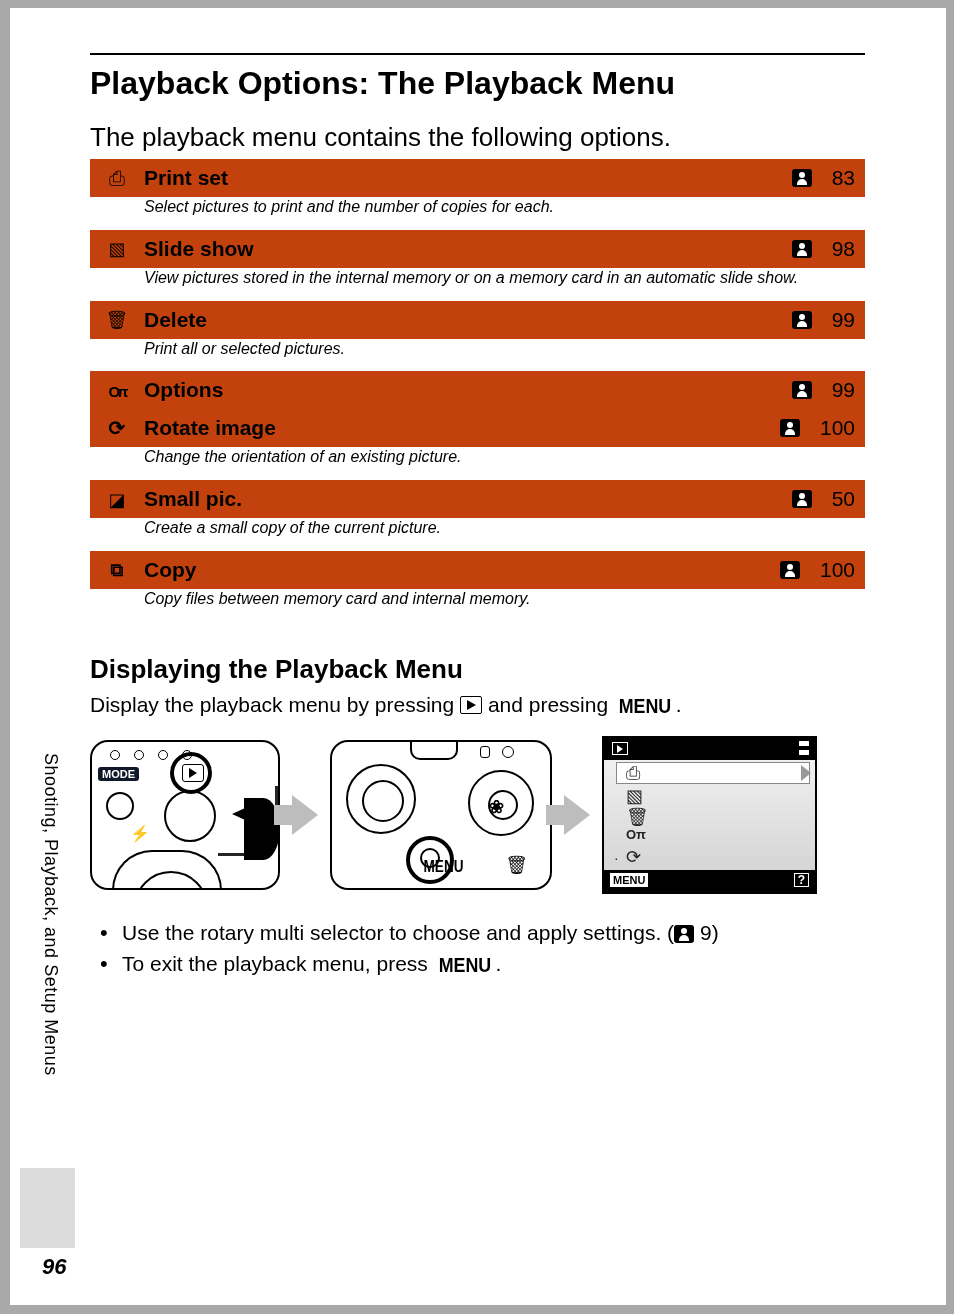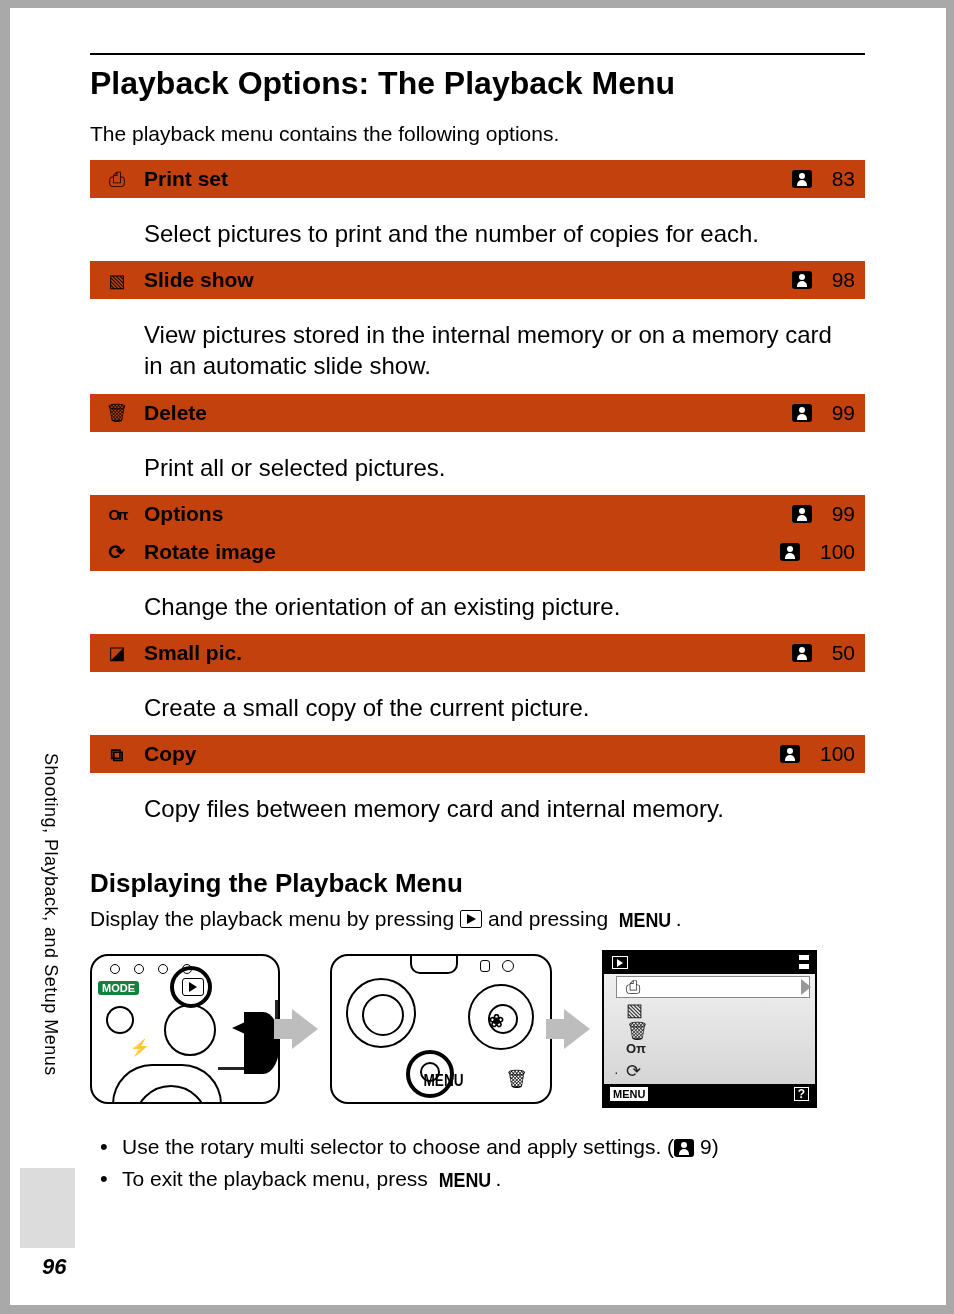--- a/index.html
+++ b/index.html
@@ -53,22 +53,22 @@
     border-top: 2px solid #000;
     height: 0;
     margin-bottom: 10px;
   }
   h1 {
     font-size: 32px;
     font-weight: bold;
     margin-bottom: 20px;
   }
   .intro {
-    font-size: 21px;
-    margin-bottom: 14px;
+    font-size: 26px;
+    margin-bottom: 6px;
   }
   .option-row {
     display: flex;
     align-items: center;
     background: #c2410c;
     height: 38px;
     font-size: 21px;
     font-weight: 600;
     padding-right: 10px;
   }
@@ -98,23 +98,24 @@
     width: 6px; height: 6px; border-radius: 50%;
     background: #fff;
   }
   .ref-icon::after {
     content: ""; position: absolute;
     bottom: 2px; left: 50%; transform: translateX(-50%);
     width: 10px; height: 6px; border-radius: 6px 6px 0 0;
     background: #fff;
   }
   .option-desc {
-    font-size: 24px;
-    padding: 20px 10px 12px 54px;
+    font-size: 16px;
+    padding: 0 10px 12px 54px;
     line-height: 1.3;
+    font-style: italic;
   }
   h2 {
     font-size: 26px;
     font-weight: bold;
     margin-top: 32px;
     margin-bottom: 8px;
   }
   .display-text {
     font-size: 21px;
     margin-bottom: 18px;
@@ -243,21 +244,21 @@
   }
   ul.bullets li::before {
     content: "•";
     position: absolute;
     left: 6px;
     font-size: 22px;
   }
   
   .c1 .holes { position:absolute; top:8px; left:18px; display:flex; gap:14px; }
   .c1 .holes span { width:10px; height:10px; border:1.5px solid #000; border-radius:50%; display:block; }
-  .c1 .mode { position:absolute; top:25px; left:6px; font-size:11px; font-weight:900; background:#15803d; color:#fff; padding:1px 4px; border-radius:3px; font-family:Arial,sans-serif; }
+  .c1 .mode { position:absolute; top:25px; left:6px; font-size:11px; font-weight:900; background:#0f172a; color:#fff; padding:1px 4px; border-radius:3px; font-family:Arial,sans-serif; }
   .c1 .playbtn { position:absolute; top:22px; left:90px; width:22px; height:18px; border:1.5px solid #000; border-radius:3px; }
   .c1 .playbtn::after { content:""; position:absolute; left:6px; top:3px; border-left:8px solid #000; border-top:5px solid transparent; border-bottom:5px solid transparent; }
   .c1 .knob { position:absolute; top:50px; left:14px; width:28px; height:28px; border:2px solid #000; border-radius:50%; }
   .c1 .flash { position:absolute; top:82px; left:38px; font-size:16px; font-weight:900; }
   .c1 .thumb { position:absolute; top:48px; left:72px; width:52px; height:52px; border:2px solid #000; border-radius:50%; }
   .c1 .circle-hl {
     position:absolute; top:10px; left:78px;
     width:42px; height:42px;
     border: 4px solid #000;
     border-radius: 50%;

